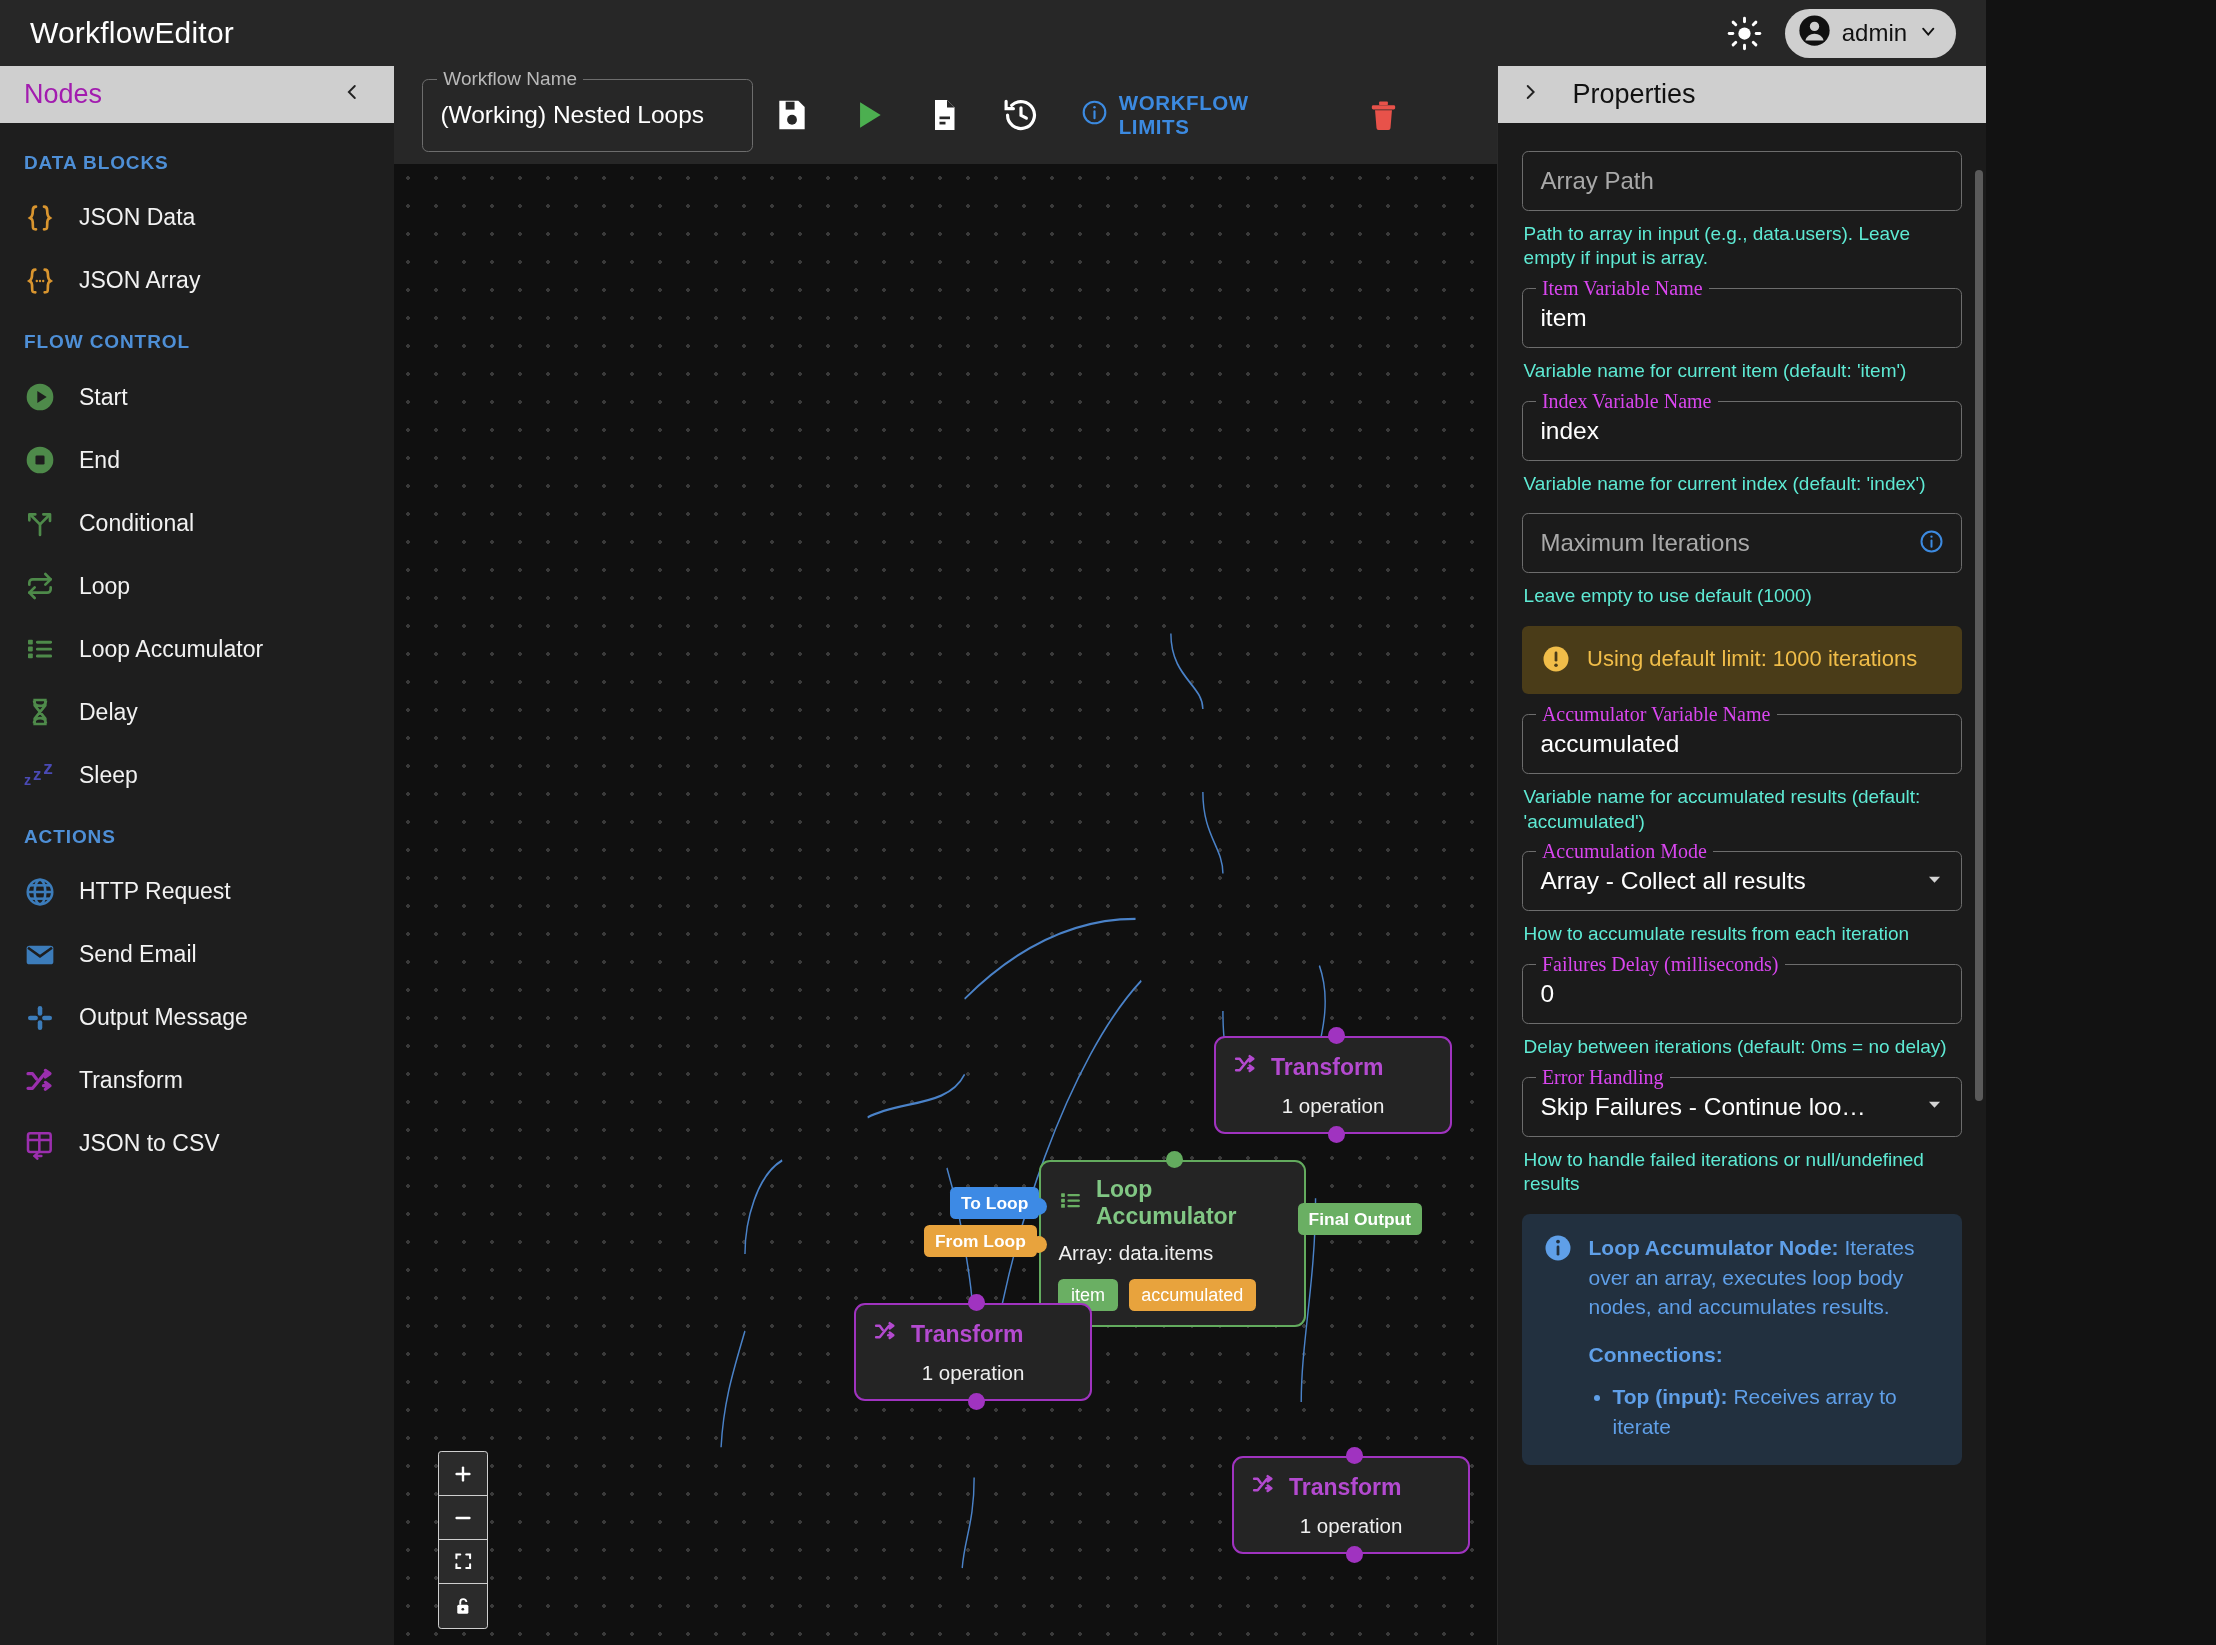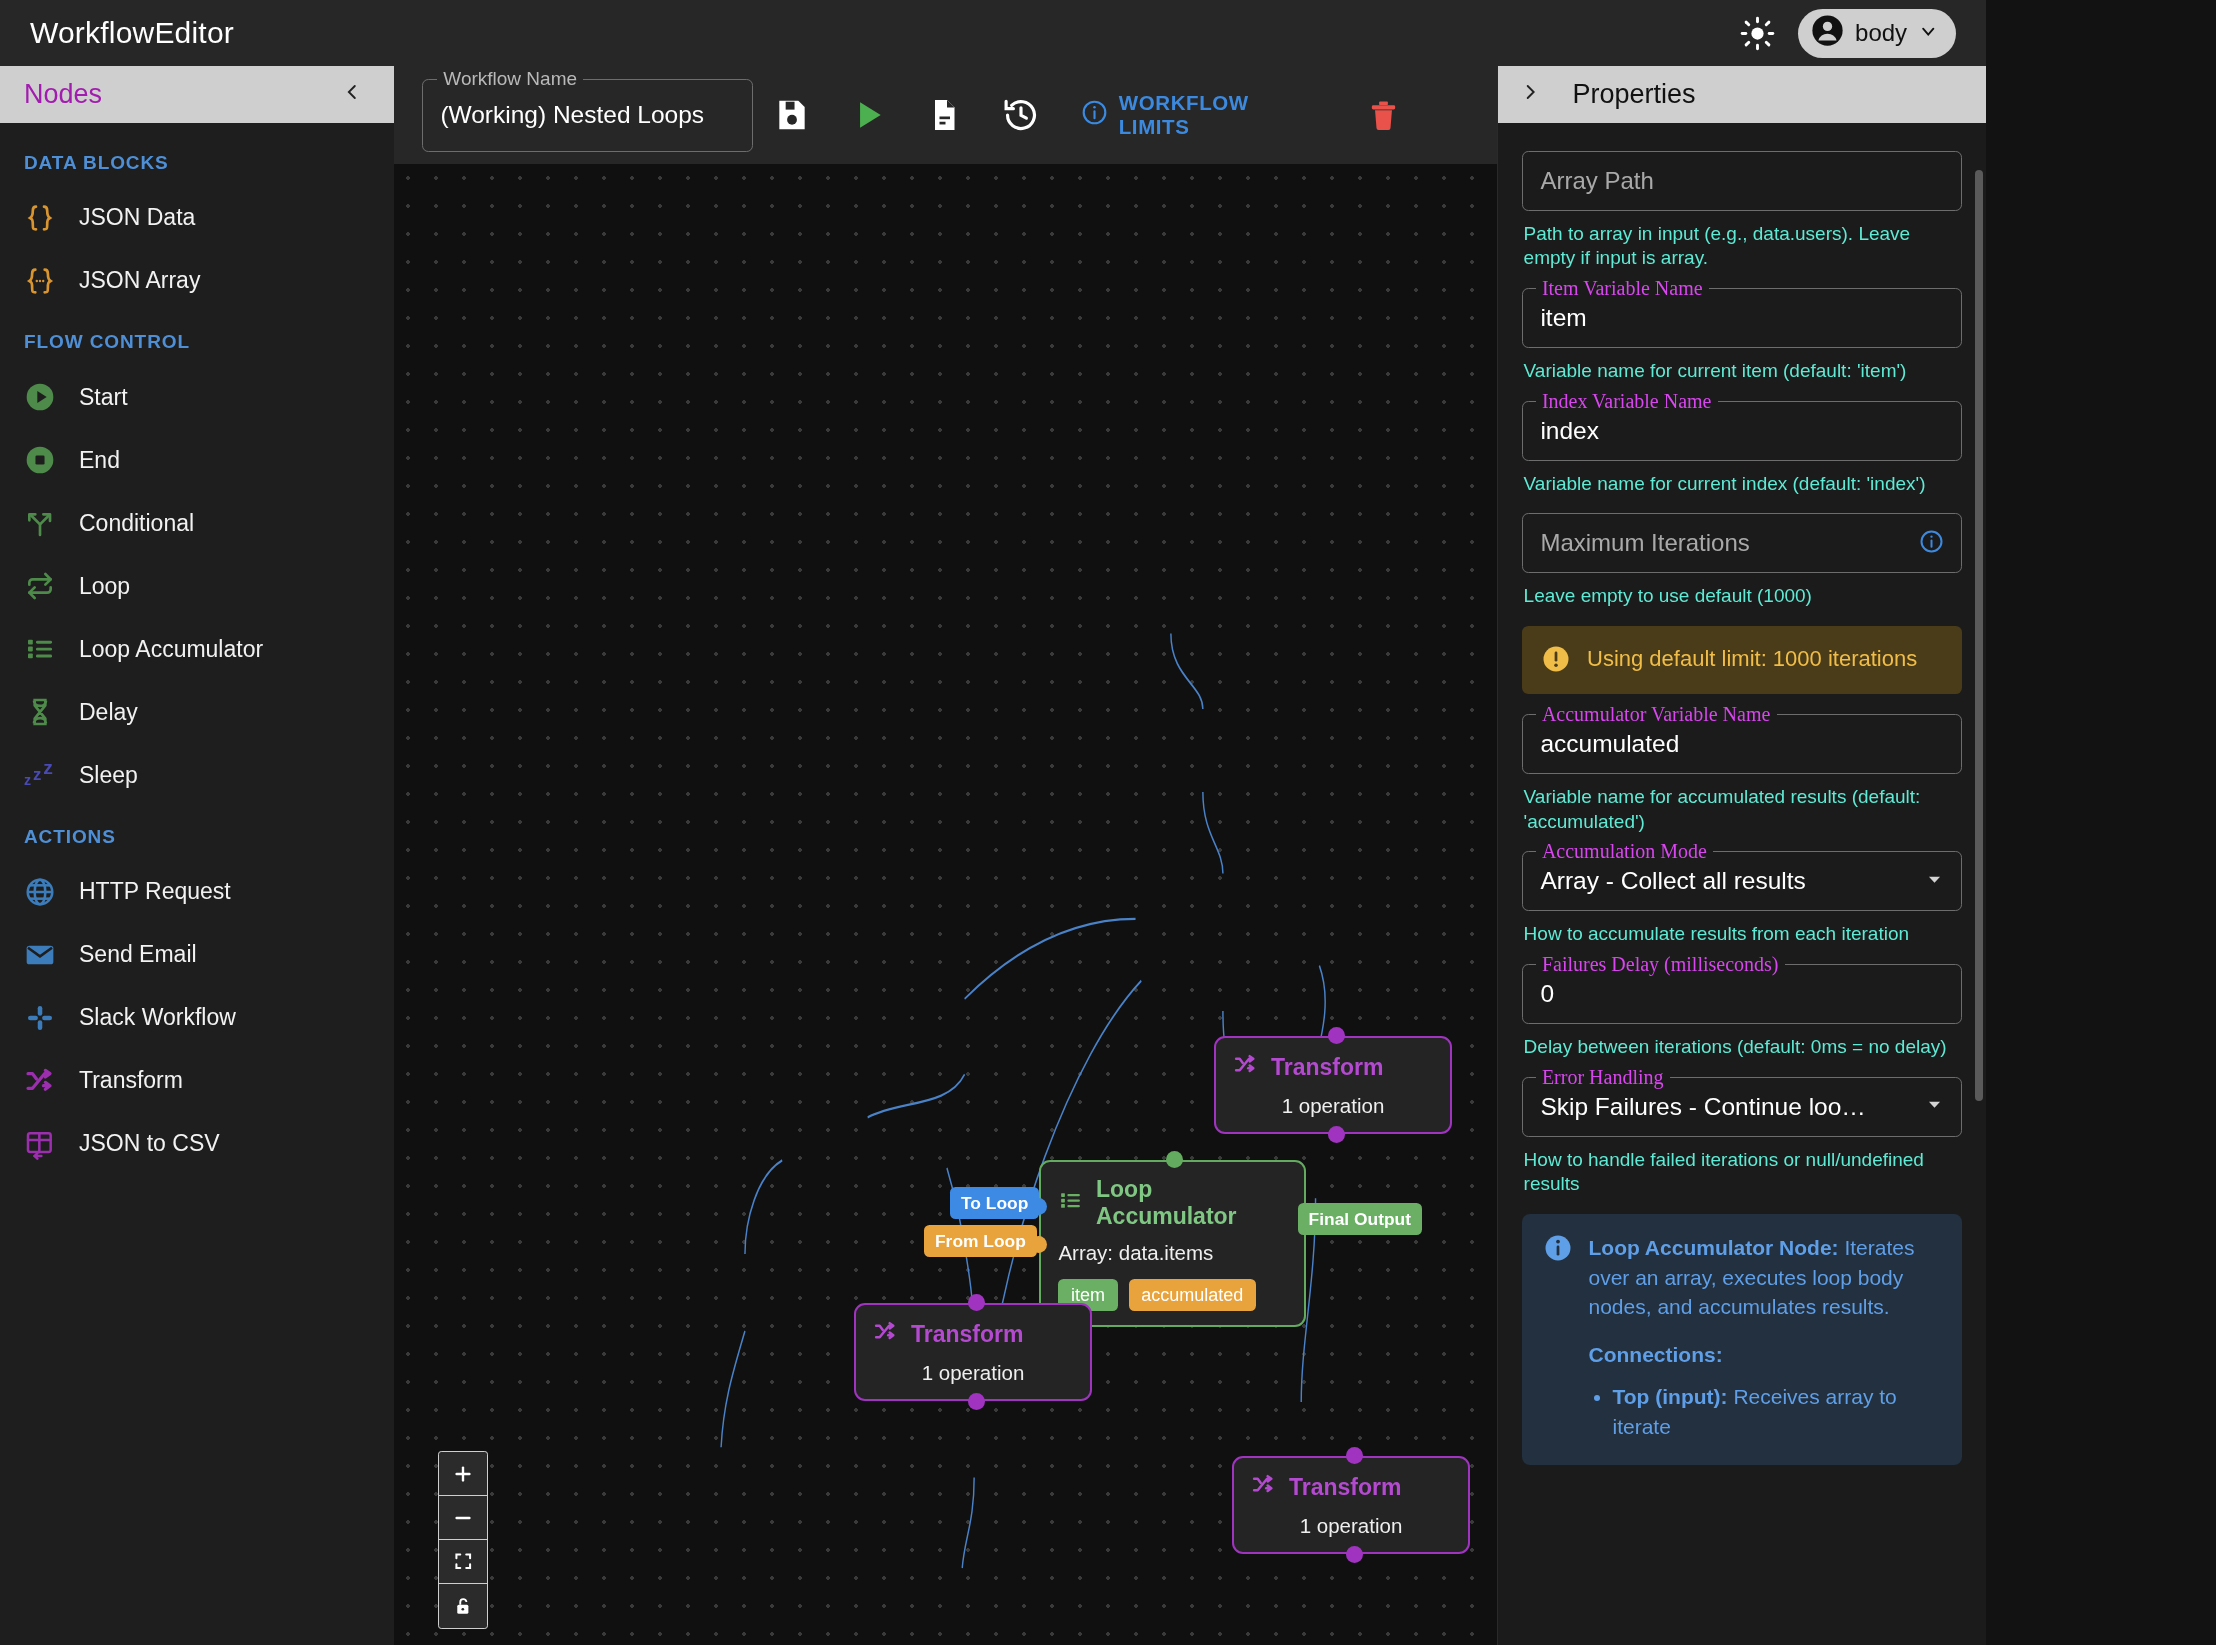--- a/index.html
+++ b/index.html
@@ -187,21 +187,21 @@
         </svg>
       </div>
       <div class="user-chip">
         <span>
           <svg width="33" height="33" viewBox="0 0 24 24" fill="#111">
             <circle cx="12" cy="12" r="11"></circle>
             <circle cx="12" cy="9" r="3.4" fill="#cfcfcf"></circle>
             <path d="M5.4 19.2a6.9 6.9 0 0 1 13.2 0z" fill="#cfcfcf"></path>
           </svg>
         </span>
-        <span class="uname">body</span>
+        <span class="uname">admin</span>
         <span>
           <svg width="20.5" height="20.5" viewBox="0 0 24 24" fill="none" stroke="#111" stroke-width="2.2" stroke-linecap="round">
               <polyline points="6 9 12 16 18 9"></polyline>
             </svg>
         </span>
       </div>
     </div>
   </div>
 
   <div class="bodyrow">
@@ -337,21 +337,21 @@
         </div>
         <div class="node-item">
           <span class="node-ico">
             <svg width="32" height="32" viewBox="0 0 24 24" fill="#3c7cba">
               <rect x="3" y="10.3" width="7.4" height="3.4" rx="1.7"></rect>
                 <rect x="13.6" y="10.3" width="7.4" height="3.4" rx="1.7"></rect>
               <rect x="10.3" y="3" width="3.4" height="7.4" rx="1.7"></rect>
                 <rect x="10.3" y="13.6" width="3.4" height="7.4" rx="1.7"></rect>
             </svg>
           </span>
-          <span class="node-label">Slack Workflow</span>
+          <span class="node-label">Output Message</span>
         </div>
 
         <div class="node-item">
           <span class="node-ico">
             <svg width="32" height="32" viewBox="0 0 24 24" fill="none" stroke="#9b2fae" stroke-width="2.4" stroke-linecap="round" stroke-linejoin="round">
               <path d="M3 6.5h3.4l3 4"></path>
                 <path d="M14.6 15.5H18"></path>
                 <polyline points="16 13 19.5 15.6 16 18.2" fill="#9b2fae"></polyline>
               <path d="M3 17.5h3.4l9-11H18"></path>
                 <polyline points="16 4 19.5 6.5 16 9" fill="#9b2fae"></polyline>

